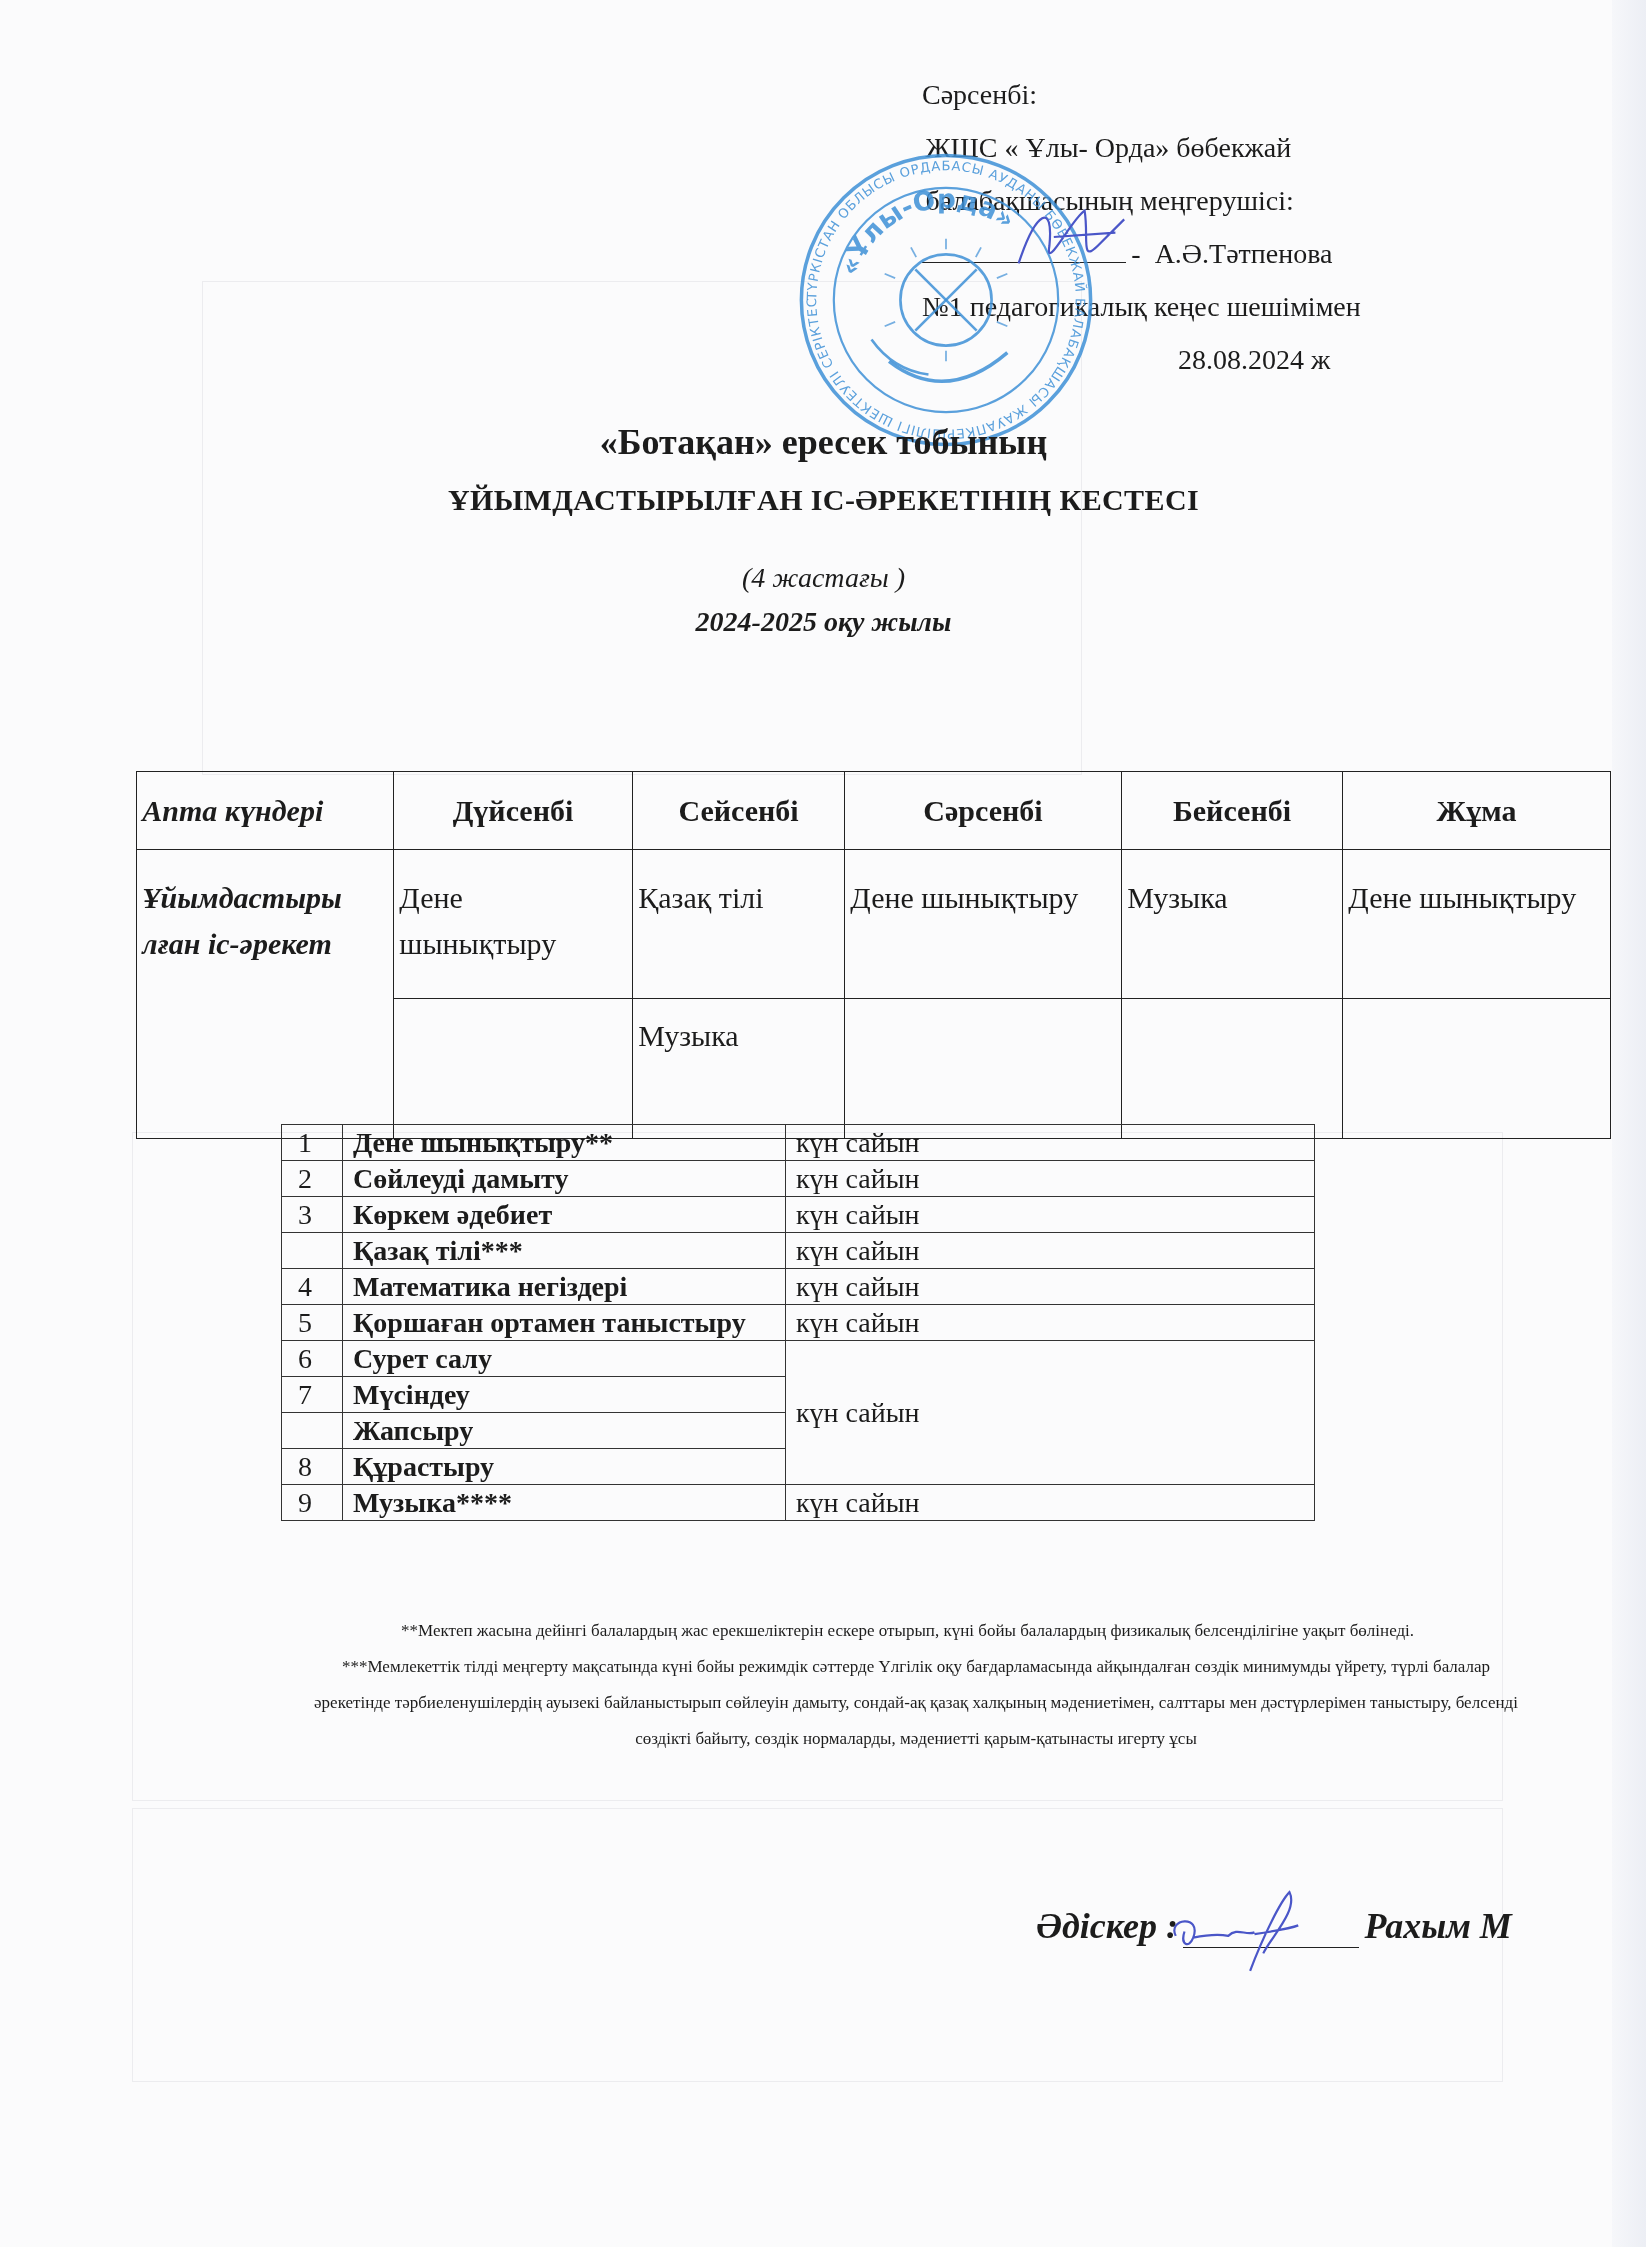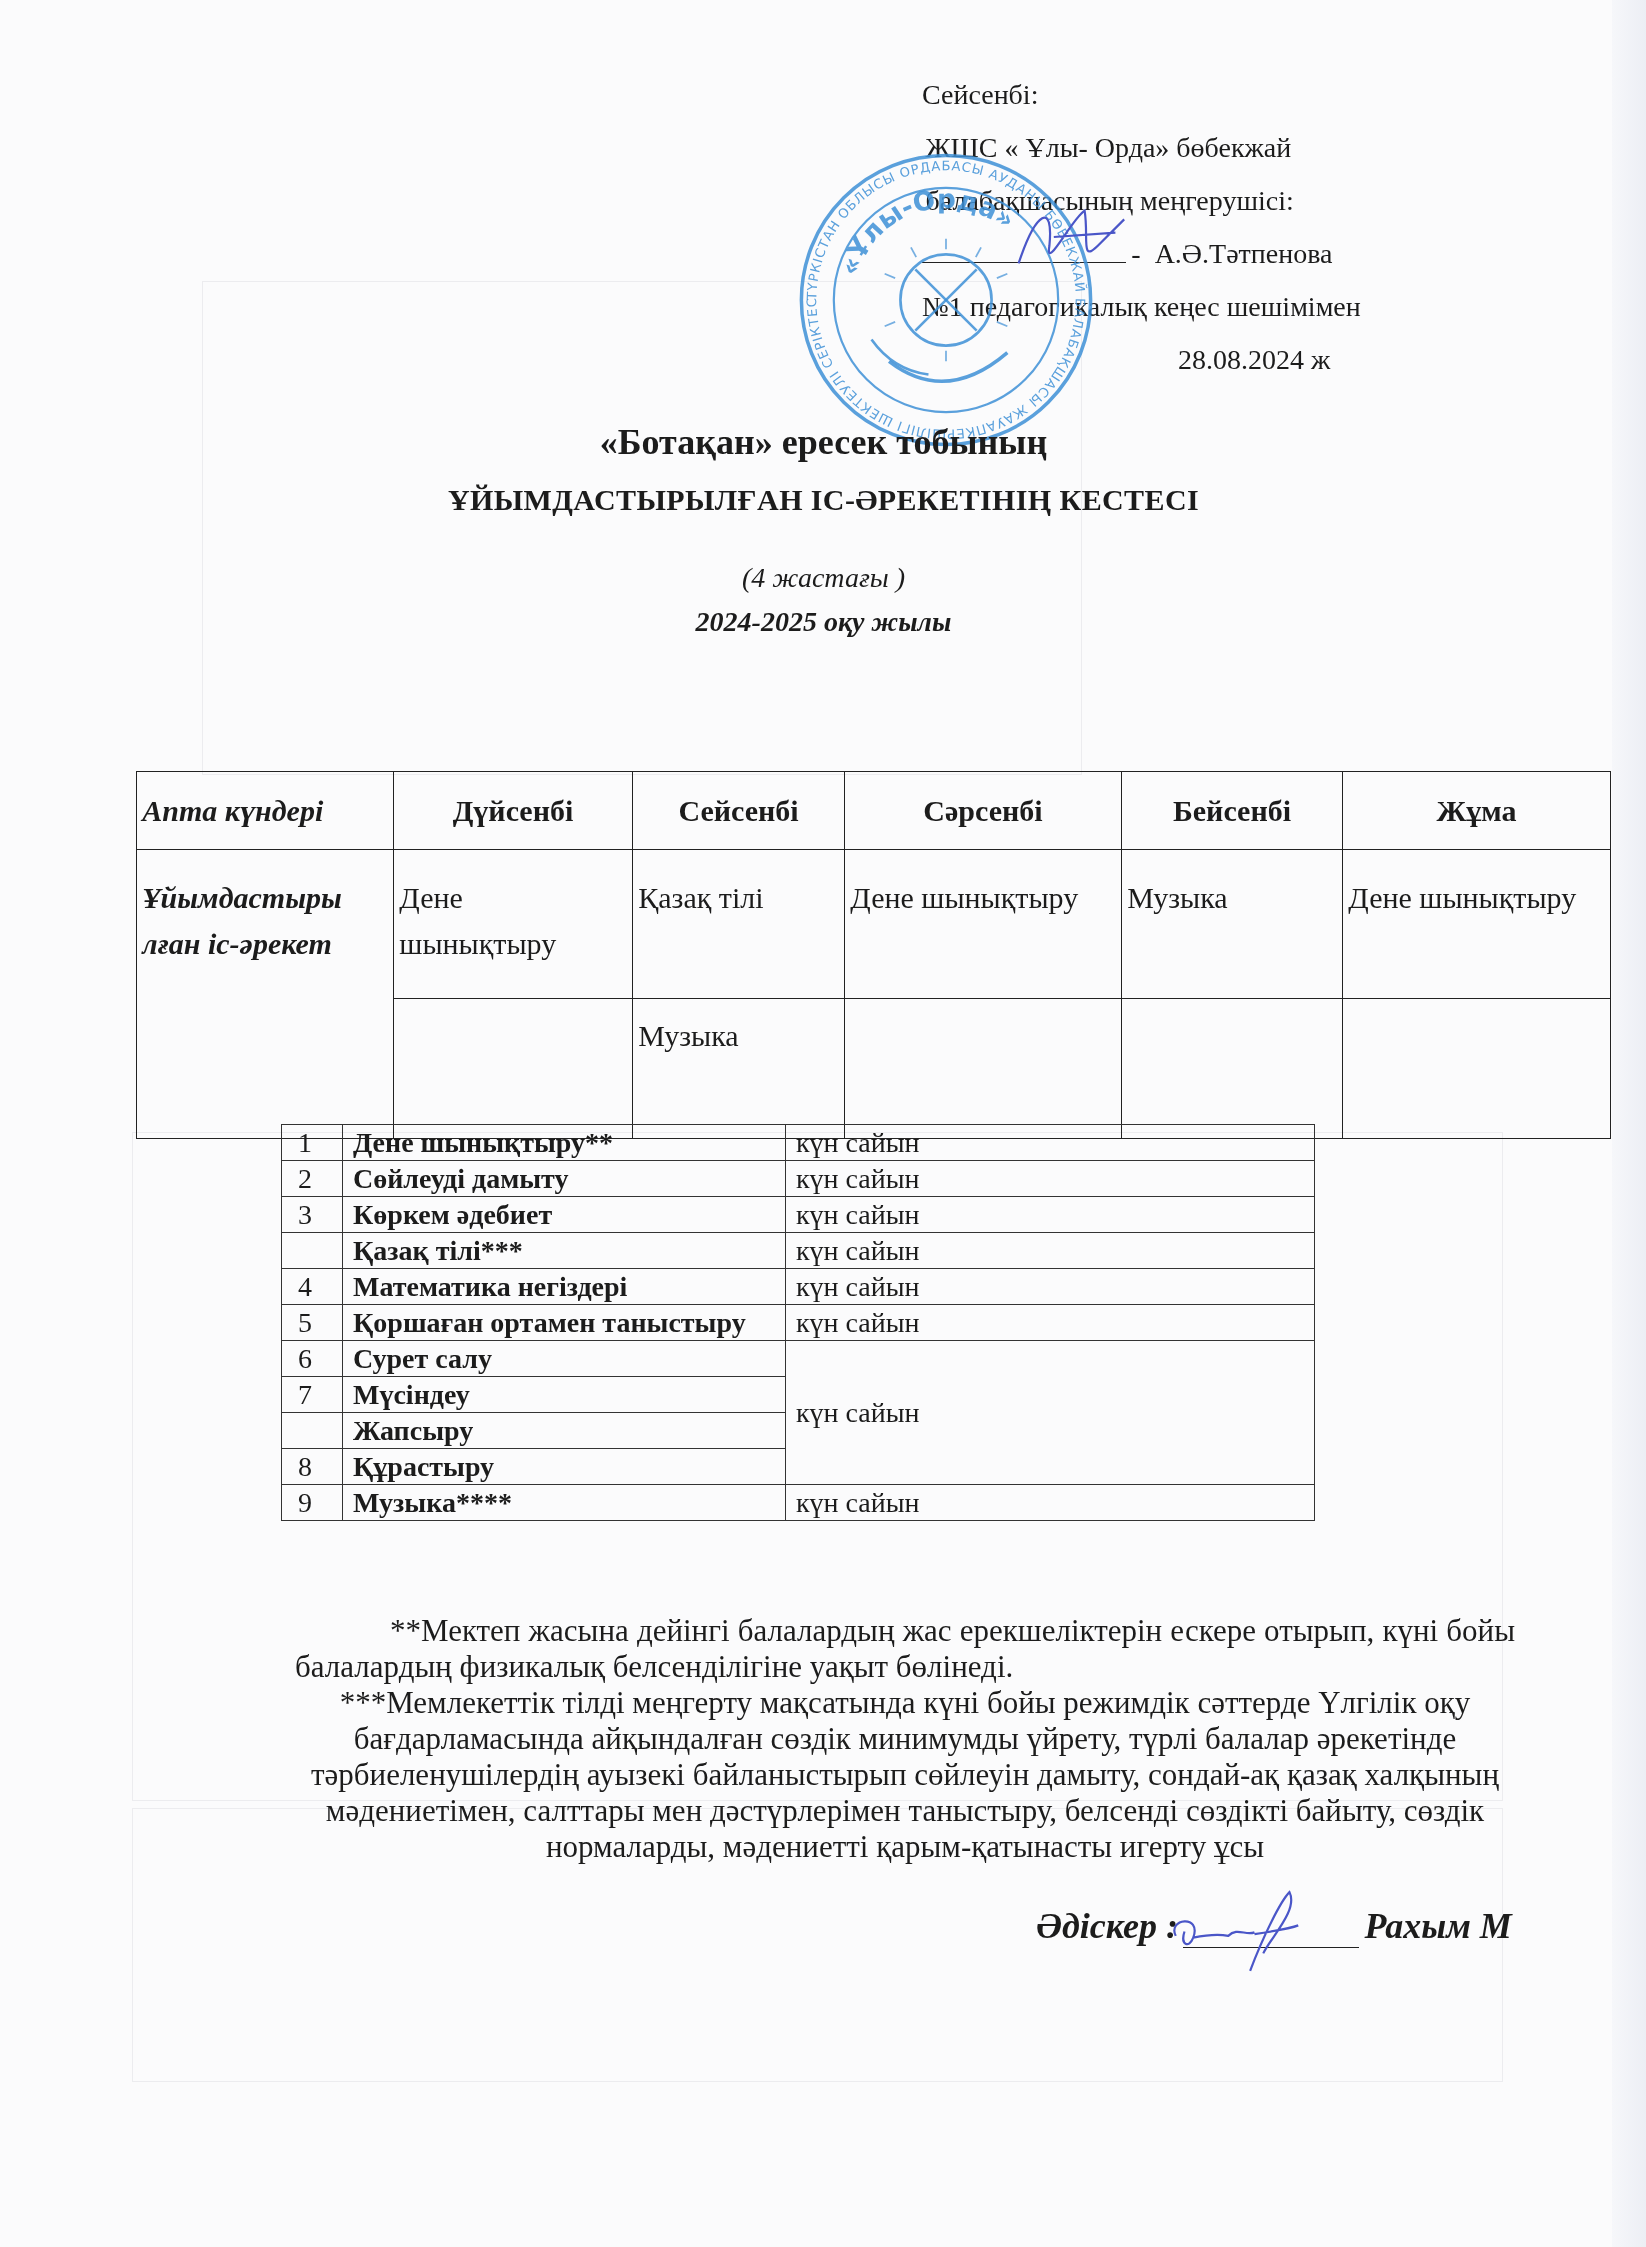--- a/index.html
+++ b/index.html
@@ -44,39 +44,39 @@
   .sched tr.r1 td { height: 123px; padding-top: 25px; }
   .sched tr.r2 td { height: 125px; padding-top: 14px; }
 
   
   .subj { left: 281px; top: 1124px; width: 1034px; }
   .subj td { border: 1.8px solid #333; font-size: 28px; line-height: 35px; height: 35px; padding: 0 10.5px; vertical-align: middle; }
   .subj td.num { width: 33px; text-align: left; padding-left: 16px; }
   .subj td.name { width: 421px; font-weight: bold; }
 
   
-  .notes { position: absolute; left: 295px; top: 1613px; width: 1220px; font-size: 31px; line-height: 36px; }
+  .notes { position: absolute; left: 306px; top: 1613px; width: 1220px; font-size: 17px; line-height: 36px; }
   .notes p { margin: 0; }
   .n1 { text-indent: 95px; text-align: justify; }
   .n2 { text-align: center; }
 
   .methodist { position: absolute; left: 1036px; top: 1905px; font-size: 36px; font-weight: bold; white-space: nowrap; font-style: italic; }
   .methodist .line { display: inline-block; width: 176px; border-bottom: 1.8px solid #222; margin: 0 5.3px; }
 </style>
 </head>
 <body>
 
 <div class="page-edge"></div>
 
 <div class="ghost-box" style="left:202px;top:281px;width:878px;height:492px;"></div>
 <div class="ghost-box" style="left:132px;top:1132px;width:1369px;height:667px;"></div>
 <div class="ghost-box" style="left:132px;top:1808px;width:1369px;height:272px;"></div>
 
 <div class="approve">
-  <div class="l1">Сейсенбі:</div>
+  <div class="l1">Сәрсенбі:</div>
   <div class="l2">ЖШС « Ұлы- Орда» бөбекжай</div>
   <div class="l3">балабақшасының  меңгерушісі:</div>
   <div class="l4"><span class="sig-line"></span><span>-</span>&nbsp;&nbsp;<span>А.Ә.Тәтпенова</span></div>
   <div class="l5">№1 педагогикалық кеңес шешімімен</div>
   <div class="l6">28.08.2024 ж</div>
 </div>
 
 <svg class="stamp" viewBox="0 0 340 340">
   <defs>
     <path id="outerArc" d="M170,170 m-148,0 a148,148 0 1,1 296,0 a148,148 0 1,1 -296,0"></path>

